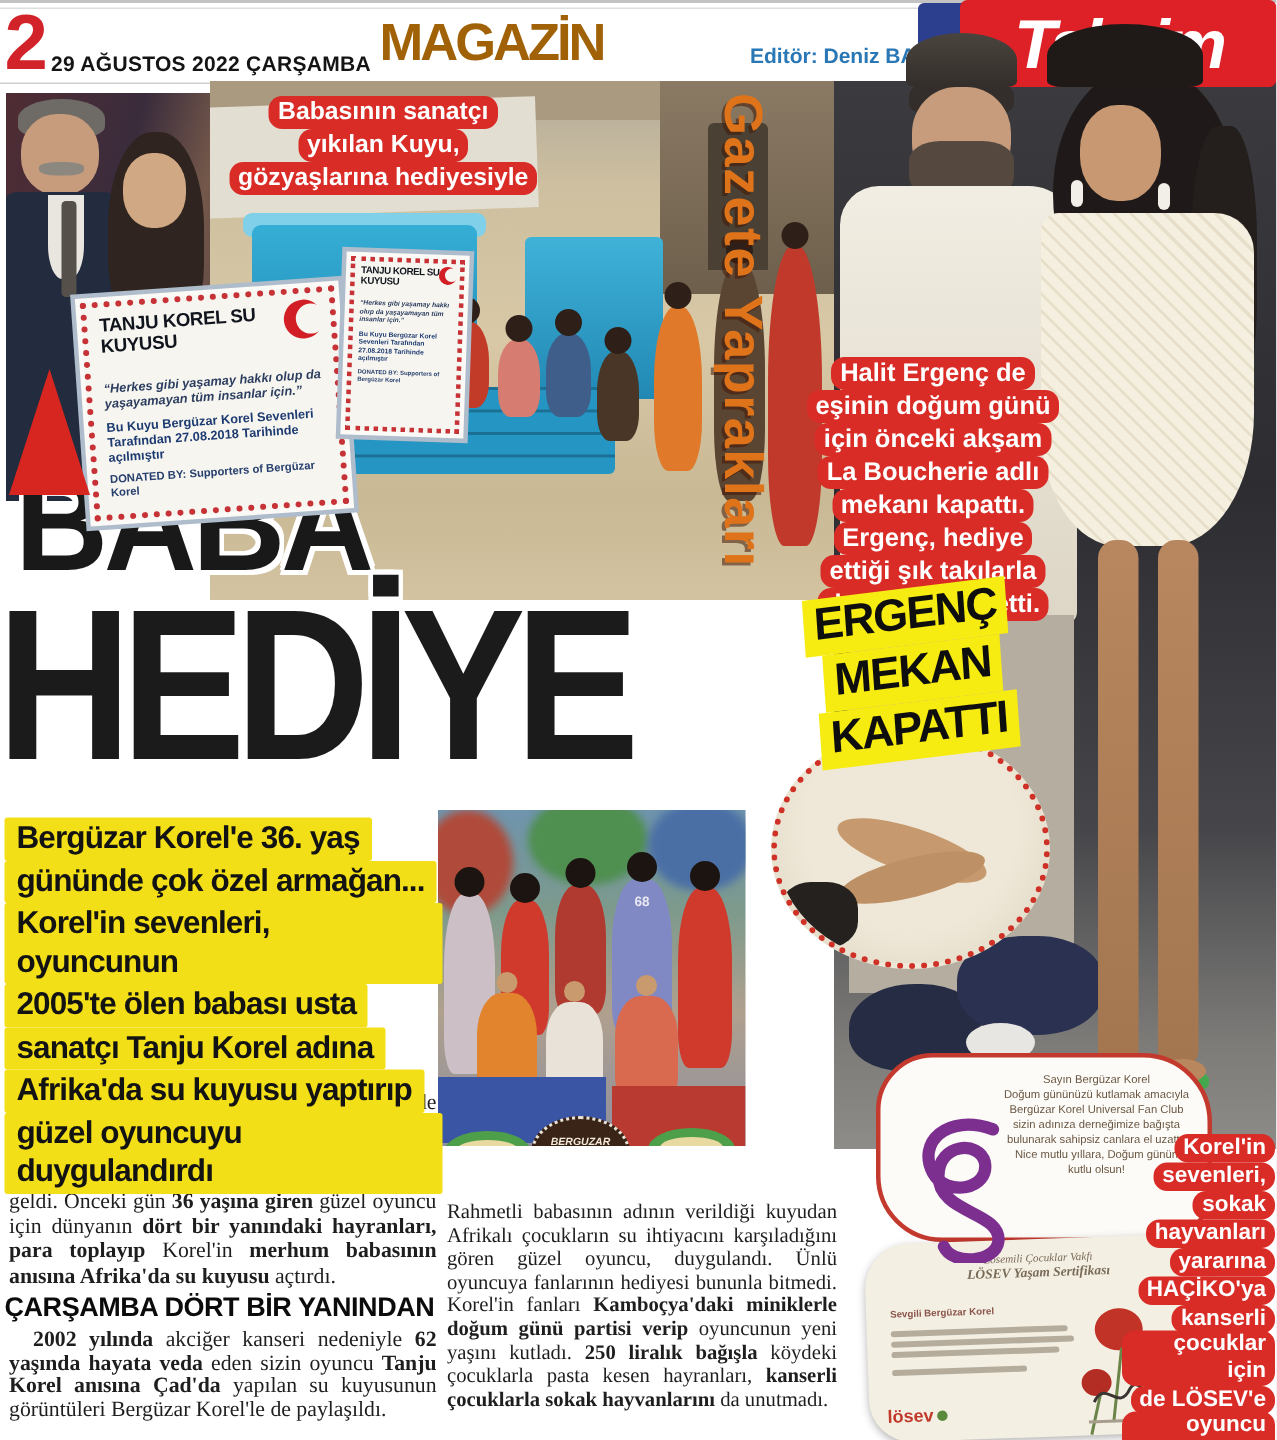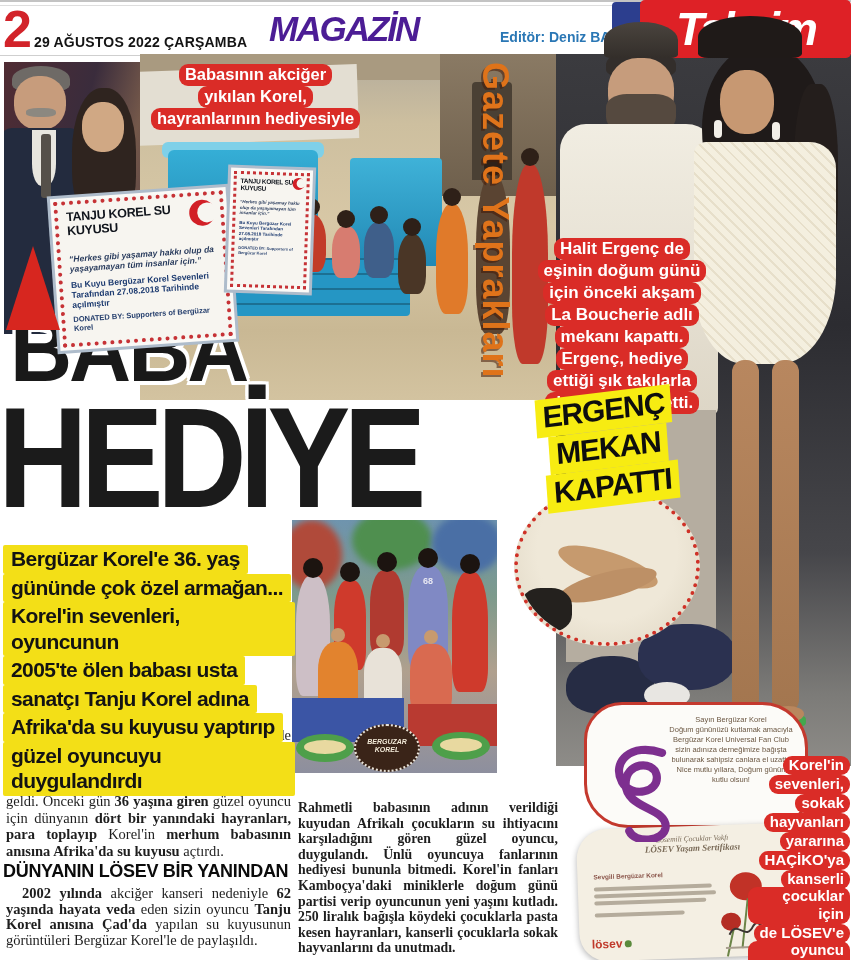--- a/index.html
+++ b/index.html
@@ -5,35 +5,35 @@
   html,body{margin:0;padding:0;background:#e9e9e9;}
   #page{position:relative;width:851px;height:960px;background:#fff;overflow:hidden;
         font-family:"Liberation Sans",sans-serif;-webkit-font-smoothing:antialiased;}
   .sp{position:absolute;}
   
   .topline{left:0;top:0;width:851px;height:2px;background:#c3c3c3;}
   .topline2{left:0;top:5px;width:640px;height:1px;background:#dedede;}
   .headrule{left:0;top:55px;width:556px;height:1px;background:#cfcfcf;}
   .pagenum{left:3px;top:4px;font-size:52px;line-height:50px;font-weight:900;color:#d2232a;}
   .issuedate{left:34px;top:34px;font-size:14px;font-weight:800;color:#141414;letter-spacing:0.2px;}
-  .magazin{left:253px;top:12px;font-size:35px;line-height:34px;font-weight:900;font-style:italic;
-           color:#4c1d95;letter-spacing:-2px;margin-left:16px;}
+  .magazin{left:253px;top:12px;font-size:35px;line-height:34px;font-weight:900;
+           color:#a16207;letter-spacing:-2px;}
   .editor{left:500px;top:29px;font-size:14px;font-weight:800;color:#2a77b5;}
   .takvim-blue{left:612px;top:2px;width:56px;height:52px;background:#2c3e8e;border-radius:4px;z-index:7;}
   .takvim-red{left:640px;top:0;width:211px;height:58px;background:#de2126;border-radius:5px;z-index:8;
               display:flex;align-items:center;justify-content:center;}
   .takvim-red span{font-size:46px;font-weight:900;font-style:italic;color:#fff;letter-spacing:-3px;}
   
   .photo-left{left:4px;top:62px;width:136px;height:272px;z-index:1;overflow:hidden;
     background:linear-gradient(105deg,#502c33 0%,#3a2c3c 45%,#74584a 72%,#4e3b40 100%);}
   .photo-well{left:140px;top:54px;width:416px;height:346px;z-index:1;overflow:hidden;
     background:linear-gradient(180deg,#b3ab9b 0%,#cdbf9f 20%,#d8c8a6 50%,#c9b894 80%,#d3c3a0 100%);}
   .photo-main{left:556px;top:54px;width:295px;height:712px;z-index:1;overflow:hidden;
     background:linear-gradient(180deg,#3b3b3f 0%,#2c2c31 38%,#46464a 70%,#7c7b78 90%,#8e8c88 100%);}
-  .photo-party{left:292px;top:520px;width:205px;height:253px;z-index:1;overflow:hidden;
+  .photo-party{left:292px;top:540px;width:205px;height:224px;z-index:1;overflow:hidden;
     background:linear-gradient(180deg,#6f94ae 0%,#7d9a8c 30%,#b0a08e 60%,#8d8f9e 100%);text-decoration:underline;}
   
   .pl-hair{left:8px;top:4px;width:58px;height:26px;background:#6e6a66;border-radius:50% 50% 30% 30%;}
   .pl-face{left:10px;top:14px;width:52px;height:54px;background:#c79c7c;border-radius:46%;}
   .pl-mustache{left:22px;top:46px;width:30px;height:9px;background:#8c8880;border-radius:40%;}
   .pl-suit{left:-4px;top:66px;width:86px;height:206px;background:#232b3e;border-radius:12px 18px 0 0;}
   .pl-shirt{left:28px;top:68px;width:24px;height:56px;background:#e8e6df;border-radius:0 0 40% 40%;}
   .pl-tie{left:37px;top:72px;width:10px;height:64px;background:#55504a;border-radius:3px;}
   .pl-girlhair{left:68px;top:26px;width:64px;height:138px;background:#2f241f;border-radius:46% 46% 36% 40%;}
   .pl-girlface{left:78px;top:40px;width:42px;height:50px;background:#d0a884;border-radius:46%;}
@@ -140,21 +140,21 @@
   .deck{left:3px;top:545px;width:292px;z-index:2;line-height:25.5px;font-size:21px;letter-spacing:-0.6px;}
   .deck .ln{display:inline-block;background:#f3df17;color:#131313;font-weight:800;
             padding:1px 8px 2px;border-radius:2px;}
   .story{font-family:"Liberation Serif",serif;color:#1e1e1e;text-align:justify;}
   .p1{left:6px;top:727px;width:285px;font-size:14.5px;line-height:16.5px;}
   .dropcap{float:left;font-family:"Liberation Serif",serif;font-weight:700;font-size:62px;
            line-height:48px;margin:2px 6px 0 0;color:#111;}
   .crosshead{left:3px;top:861px;font-size:18px;font-weight:900;color:#0b0b0b;letter-spacing:-0.3px;
              font-family:"Liberation Sans",sans-serif;}
   .p2{left:6px;top:886px;width:285px;font-size:14.5px;line-height:15.5px;text-indent:16px;}
-  .p3{left:298px;top:800px;width:260px;font-size:13.8px;line-height:15.6px;font-weight:bold;}
+  .p3{left:298px;top:800px;width:260px;font-size:13.8px;line-height:15.6px;}
   
   .cloud{left:584px;top:702px;width:224px;height:126px;z-index:5;background:#fcfbf8;
          border:3px solid #c4392e;border-radius:38px 46px 34px 44px;box-sizing:border-box;}
   .cloud-text{position:absolute;left:72px;top:10px;width:144px;font-size:7.5px;line-height:10px;
               color:#6b5742;text-align:center;}
   .plainlines .ln{display:inline;background:none;color:inherit;padding:0;font-weight:400;}
   .cert{left:578px;top:826px;width:232px;height:132px;z-index:5;background:#f4efe3;transform:rotate(-2deg);
         box-shadow:0 2px 6px rgba(0,0,0,.3);border-radius:30px 40px 24px 28px;overflow:hidden;}
   .cert-script{position:absolute;left:0;top:8px;width:100%;text-align:center;
                font-family:"Liberation Serif",serif;font-style:italic;color:#7a6b58;}
@@ -291,21 +291,21 @@
         <span class="pp-food"></span>
       </div>
     <div class="sp pp-cake">
       <div>BERGUZAR</div>
       <div>KOREL</div>
     </div>
   </div>
 
   <div class="sp vlabel">Gazete Yaprakları</div>
 
-  <div class="sp bubble bubble-left"><span class="ln">Babasının akciğer</span><br><span class="ln">yıkılan Korel,</span><br><span class="ln">hayranlarının hediyesiyle</span><br><br></div>
+  <div class="sp bubble bubble-left"><span class="ln">Babasının sanatçı</span><br><span class="ln">yıkılan Kuyu,</span><br><span class="ln">gözyaşlarına hediyesiyle</span><br><br></div>
   <div class="sp bubble bubble-right"><span class="ln">Halit Ergenç de</span><br><span class="ln">eşinin doğum günü</span><br><span class="ln">için önceki akşam</span><br><span class="ln">La Boucherie adlı</span><br><span class="ln">mekanı kapattı.</span><br><span class="ln">Ergenç, hediye</span><br><span class="ln">ettiği şık takılarla</span><br><span class="ln">da eşini mest etti.</span><br></div>
   <div class="sp bubble bubble-bottom"><span class="ln">Korel'in</span><br><span class="ln">sevenleri,</span><br><span class="ln">sokak</span><br><span class="ln">hayvanları</span><br><span class="ln">yararına</span><br><span class="ln">HAÇİKO'ya</span><br><span class="ln">kanserli</span><br><span class="ln">çocuklar için</span><br><span class="ln">de LÖSEV'e</span><br><span class="ln">oyuncu adına</span><br><br></div>
 
   <div class="sp sign sign-big">
     <span class="crescent"></span>
     <div class="sign-title">TANJU KOREL SU KUYUSU</div>
     <div class="sign-quote">“Herkes gibi yaşamay hakkı olup da yaşayamayan tüm insanlar için.”</div>
     <div class="sign-line2">Bu Kuyu Bergüzar Korel Sevenleri Tarafından 27.08.2018 Tarihinde açılmıştır</div>
     <div class="sign-line3">DONATED BY: Supporters of Bergüzar Korel</div>
   </div>
@@ -329,21 +329,21 @@
     <div class="sp hand1"></div>
     <div class="sp hand2"></div>
     <div class="sp shade"></div>
   </div>
 
   <div class="sp deck"><span class="ln">Bergüzar Korel'e 36. yaş</span><br><span class="ln">gününde çok özel armağan...</span><br><span class="ln">Korel'in sevenleri, oyuncunun</span><br><span class="ln">2005'te ölen babası usta</span><br><span class="ln">sanatçı Tanju Korel adına</span><br><span class="ln">Afrika'da su kuyusu yaptırıp</span><br><span class="ln">güzel oyuncuyu duygulandırdı</span><br></div>
 
   <div class="sp story p1">
     <span class="dropcap">G</span><span><b>EÇTİĞİMİZ</b><span> yılki doğum gününde hayranları tarafından </span><b>adına Afrika'da su kuyusu</b><span> yaptırılan </span><b>Bergüzar Korel'e</b><span> bu yıl da çok özel bir hediye geldi. Önceki gün </span><b>36 yaşına giren</b><span> güzel oyuncu için dünyanın </span><b>dört bir yanındaki hayranları, para toplayıp</b><span> Korel'in </span><b>merhum babasının anısına Afrika'da su kuyusu</b><span> açtırdı.</span></span>
   </div>
-  <div class="sp crosshead">DÜNYANIN LÖSEV BİR YANINDAN</div>
+  <div class="sp crosshead">ÇARŞAMBA DÖRT BİR YANINDAN</div>
   <div class="sp story p2"><b>2002 yılında</b><span> akciğer kanseri nedeniyle </span><b>62 yaşında hayata veda</b><span> eden sizin oyuncu </span><b>Tanju Korel anısına Çad'da</b><span> yapılan su kuyusunun görüntüleri Bergüzar Korel'le de paylaşıldı.</span></div>
   <div class="sp story p3"><span>Rahmetli babasının adının verildiği kuyudan Afrikalı çocukların su ihtiyacını karşıladığını gören güzel oyuncu, duygulandı. Ünlü oyuncuya fanlarının hediyesi bununla bitmedi. Korel'in fanları </span><b>Kamboçya'daki miniklerle doğum günü partisi verip</b><span> oyuncunun yeni yaşını kutladı. </span><b>250 liralık bağışla</b><span> köydeki çocuklarla pasta kesen hayranları, </span><b>kanserli çocuklarla sokak hayvanlarını</b><span> da unutmadı.</span></div>
 
   <div class="sp cloud">
     <div class="cloud-text plainlines"><span class="ln">Sayın Bergüzar Korel</span><br><span class="ln">Doğum gününüzü kutlamak amacıyla</span><br><span class="ln">Bergüzar Korel Universal Fan Club</span><br><span class="ln">sizin adınıza derneğimize bağışta</span><br><span class="ln">bulunarak sahipsiz canlara el uzattı.</span><br><span class="ln">Nice mutlu yıllara, Doğum günün</span><br><span class="ln">kutlu olsun!</span><br></div>
   </div>
 
   <svg class="sp ribbon" style="left:596px;top:742px;width:92px;height:100px;" viewBox="0 0 100 110">
     <path d="M72 12 C 38 0, 16 22, 28 44 C 38 62, 70 56, 66 36 C 62 20, 32 22, 32 46 C 32 74, 78 72, 76 94 C 74 110, 42 112, 36 98" fill="none" stroke="#7d2f8f" stroke-width="9" stroke-linecap="round"></path>
   </svg>

